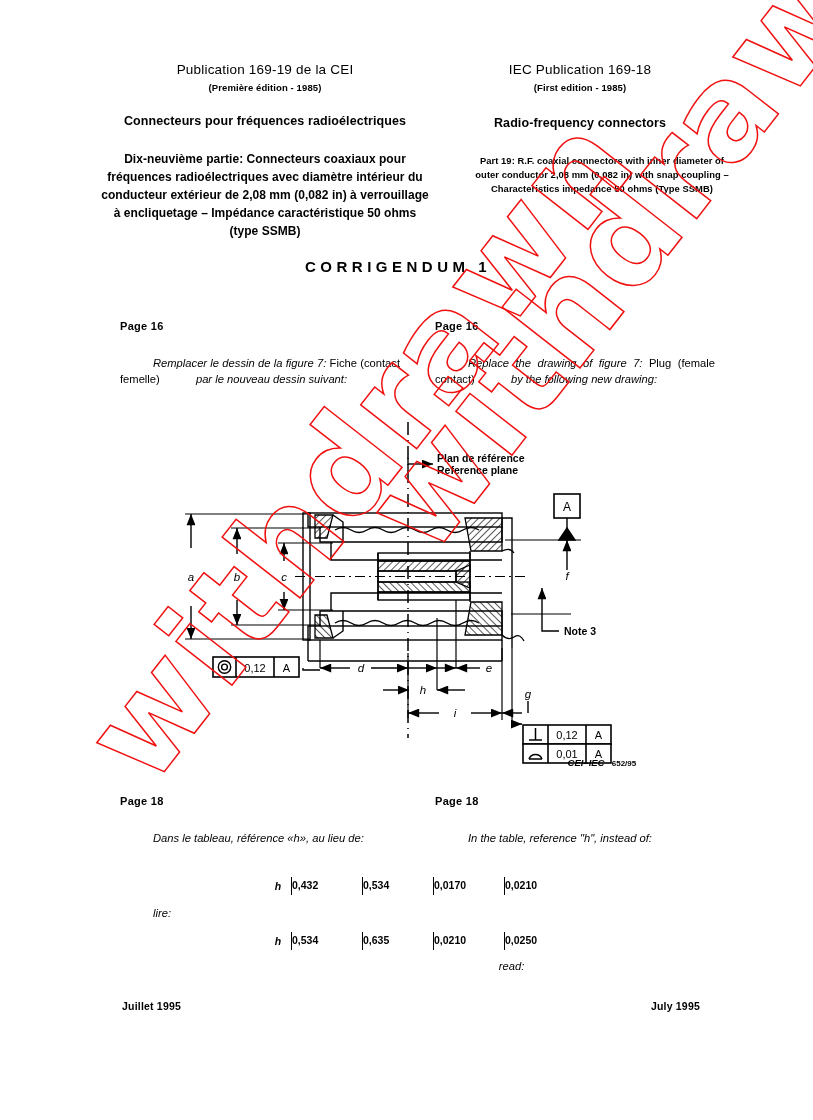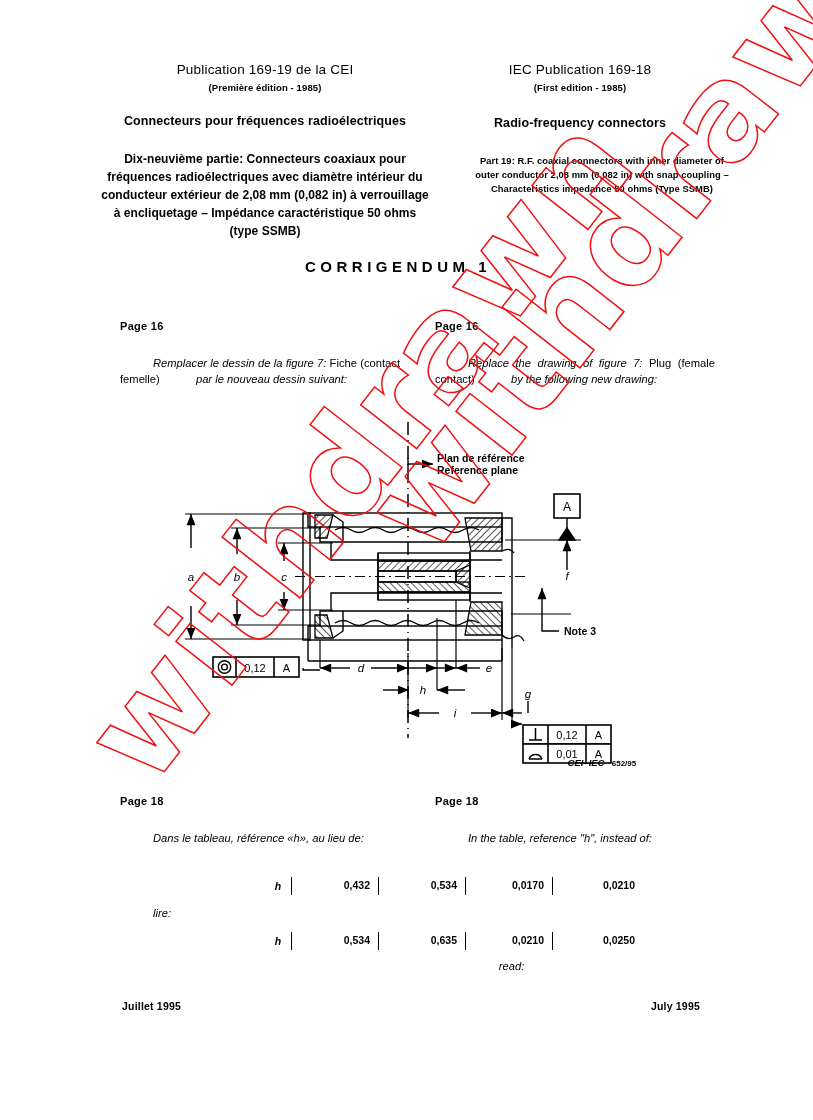--- a/index.html
+++ b/index.html
@@ -108,23 +108,23 @@
     font-weight: bold;
   }
   .valrow .ref {
     width: 26px;
     text-align: center;
     font-style: italic;
     font-weight: bold;
   }
   .valrow .cell {
     width: 70px;
-    text-align: right;
+    text-align: left;
     border-left: 1.4px solid #000;
-    padding: 3px 8px;
+    padding: 3px 0;
     line-height: 1.1;
   }
   .valrow .cell:last-child { width: 74px; }
 
   
   .footer {
     position: absolute;
     top: 1000px;
     font-size: 10.5px;
     font-weight: bold;

